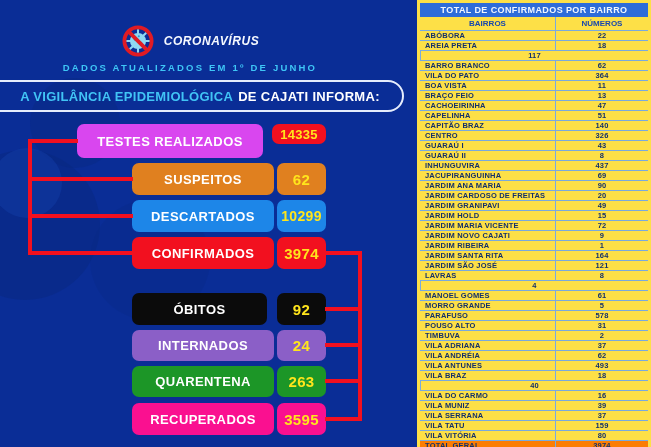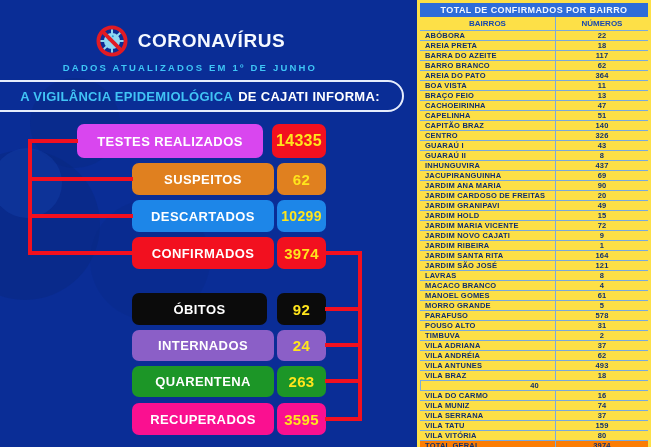--- a/index.html
+++ b/index.html
@@ -11,32 +11,32 @@
   }
   
   .deco{position:absolute;border-radius:50%;pointer-events:none;}
   .deco.d1{width:150px;height:150px;left:-50px;top:150px;background:#09287f;opacity:.45;}
   .deco.d2{width:90px;height:90px;left:30px;top:78px;background:#09287f;opacity:.35;}
   .deco.d3{width:70px;height:70px;left:-8px;top:148px;background:#123ba6;opacity:.5;}
   .deco.d4{width:120px;height:120px;left:90px;top:200px;background:#09287f;opacity:.25;}
 
   
   .logo-row{position:absolute;left:0;top:24px;width:380px;display:flex;align-items:center;justify-content:center;gap:9px;}
-  .logo-title{color:#f5f9ff;font-size:19px;font-weight:bold;letter-spacing:.6px;}
+  .logo-title{color:#f5f9ff;font-size:12px;font-weight:bold;letter-spacing:.6px;font-style:italic;}
   .subtitle{position:absolute;left:0;top:62px;width:380px;text-align:center;color:#3ec6f6;font-size:9.5px;font-weight:bold;letter-spacing:2.2px;}
   .banner{position:absolute;left:-26px;top:80px;width:404px;height:28px;border:2px solid #e6edfc;border-radius:17px;display:flex;align-items:center;justify-content:center;padding-left:22px;}
   .banner .hl{color:#41c4f5;font-size:13px;font-weight:bold;letter-spacing:.3px;}
   .banner .rest{color:#ffffff;font-size:13px;font-weight:bold;letter-spacing:.3px;margin-left:5px;}
 
   
   .srow{position:absolute;left:0;top:0;width:417px;height:0;}
   .srow .lbl{position:absolute;border-radius:7px;display:flex;align-items:center;justify-content:center;color:#ffffff;font-size:13px;font-weight:bold;letter-spacing:.4px;}
   .srow .val{position:absolute;border-radius:7px;display:flex;align-items:center;justify-content:center;color:#ffe51c;font-size:15px;font-weight:bold;letter-spacing:.3px;}
   .s0 .lbl{left:77px;top:124px;width:186px;height:34px;}
-  .s0 .val{left:272px;top:124px;width:54px;height:34px;font-size:16px;}
+  .s0 .val{left:272px;top:124px;width:54px;height:20px;font-size:13px;}
   .s1 .lbl{left:132px;top:163px;width:142px;height:32px;}
   .s1 .val{left:277px;top:163px;width:49px;height:32px;}
   .s2 .lbl{left:132px;top:200px;width:142px;height:32px;}
   .s2 .val{left:277px;top:200px;width:49px;height:32px;font-size:14px;}
   .s3 .lbl{left:132px;top:237px;width:142px;height:32px;}
   .s3 .val{left:277px;top:237px;width:49px;height:32px;}
   .s4 .lbl{left:132px;top:293px;width:135px;height:32px;}
   .s4 .val{left:277px;top:293px;width:49px;height:32px;}
   .s5 .lbl{left:132px;top:330px;width:142px;height:31px;}
   .s5 .val{left:277px;top:330px;width:49px;height:31px;}
@@ -169,29 +169,28 @@
   <div class="t-rows">
       <div class="trow">
         <div class="tname">ABÓBORA</div>
         <div class="tnum">22</div>
       </div>
       <div class="trow">
         <div class="tname">AREIA PRETA</div>
         <div class="tnum">18</div>
       </div>
       <div class="trow">
-        <div class="tname">BARRA DO AZEITE</div>
         <div class="tnum">117</div>
       </div>
       <div class="trow">
         <div class="tname">BARRO BRANCO</div>
         <div class="tnum">62</div>
       </div>
       <div class="trow">
-        <div class="tname">AREIA DO PATO</div>
+        <div class="tname">VILA DO PATO</div>
         <div class="tnum">364</div>
       </div>
       <div class="trow">
         <div class="tname">BOA VISTA</div>
         <div class="tnum">11</div>
       </div>
       <div class="trow">
         <div class="tname">BRAÇO FEIO</div>
         <div class="tnum">13</div>
       </div>
@@ -261,21 +260,20 @@
       </div>
       <div class="trow">
         <div class="tname">JARDIM SÃO JOSÉ</div>
         <div class="tnum">121</div>
       </div>
       <div class="trow">
         <div class="tname">LAVRAS</div>
         <div class="tnum">8</div>
       </div>
       <div class="trow">
-        <div class="tname">MACACO BRANCO</div>
         <div class="tnum">4</div>
       </div>
       <div class="trow">
         <div class="tname">MANOEL GOMES</div>
         <div class="tnum">61</div>
       </div>
       <div class="trow">
         <div class="tname">MORRO GRANDE</div>
         <div class="tnum">5</div>
       </div>
@@ -309,21 +307,21 @@
       </div>
       <div class="trow">
         <div class="tnum">40</div>
       </div>
       <div class="trow">
         <div class="tname">VILA DO CARMO</div>
         <div class="tnum">16</div>
       </div>
       <div class="trow">
         <div class="tname">VILA MUNIZ</div>
-        <div class="tnum">74</div>
+        <div class="tnum">39</div>
       </div>
       <div class="trow">
         <div class="tname">VILA SERRANA</div>
         <div class="tnum">37</div>
       </div>
       <div class="trow">
         <div class="tname">VILA TATU</div>
         <div class="tnum">159</div>
       </div>
       <div class="trow">

